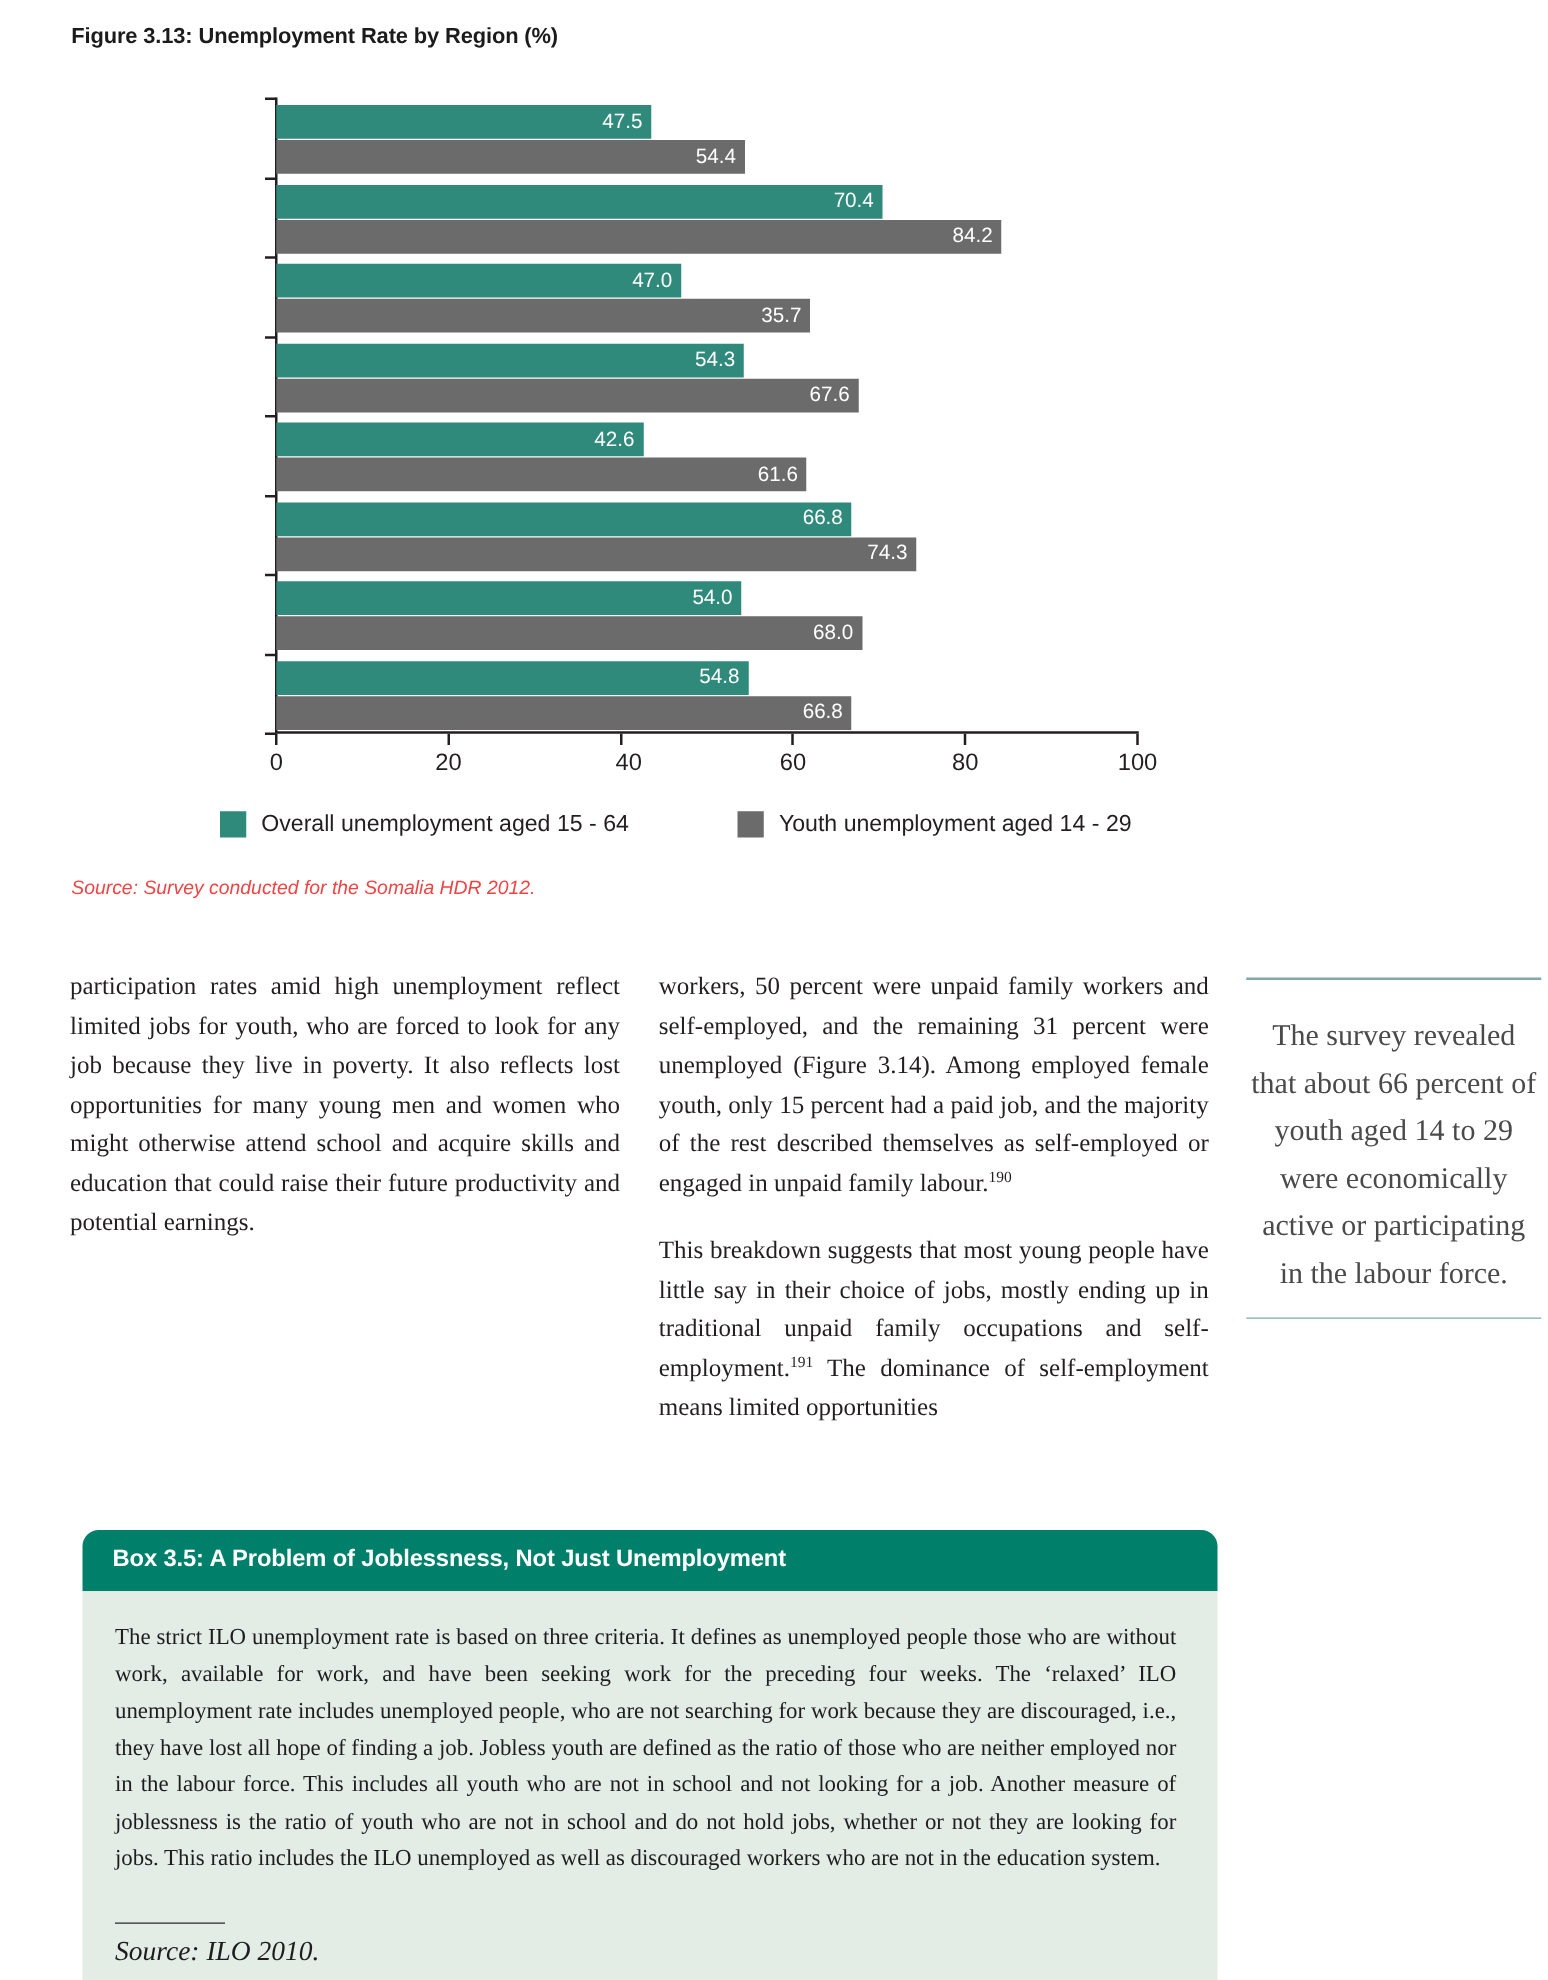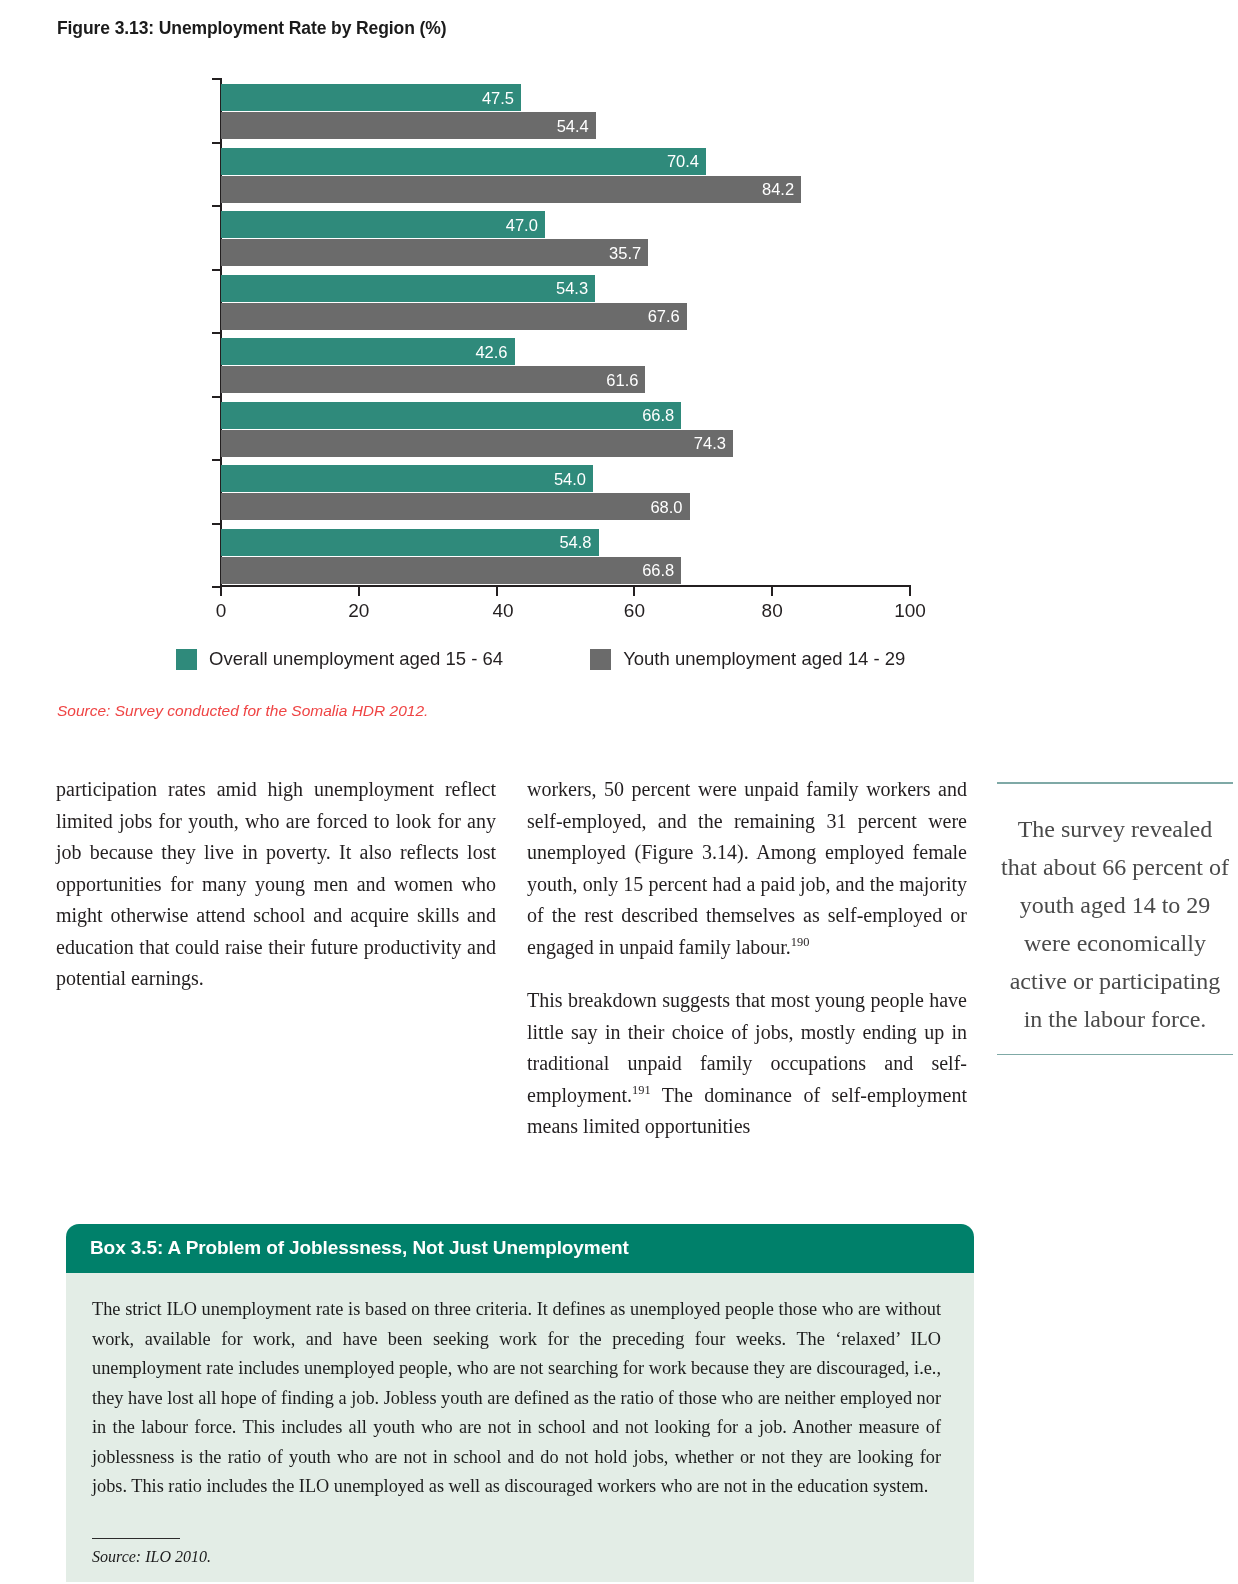--- a/index.html
+++ b/index.html
@@ -116,21 +116,21 @@
   .box-body p{
     margin:0;
     font-size:18.3px; line-height:29.5px;
     text-align:justify; color:#1d1d1d;
   }
   .box-rule{
     width:88px; height:1.6px; background:#2b2b2b;
     margin:36px 0 9px 0;
   }
   .box-source{
-    font-style:italic; font-size:16px; color:#1d1d1d;
+    font-style:italic; font-size:22px; color:#1d1d1d;
   }
 </style>
 </head>
 <body>
 
 <div class="page">
 
   <div class="fig-title">Figure 3.13: Unemployment Rate by Region (%)</div>
 
   <div class="chart">

